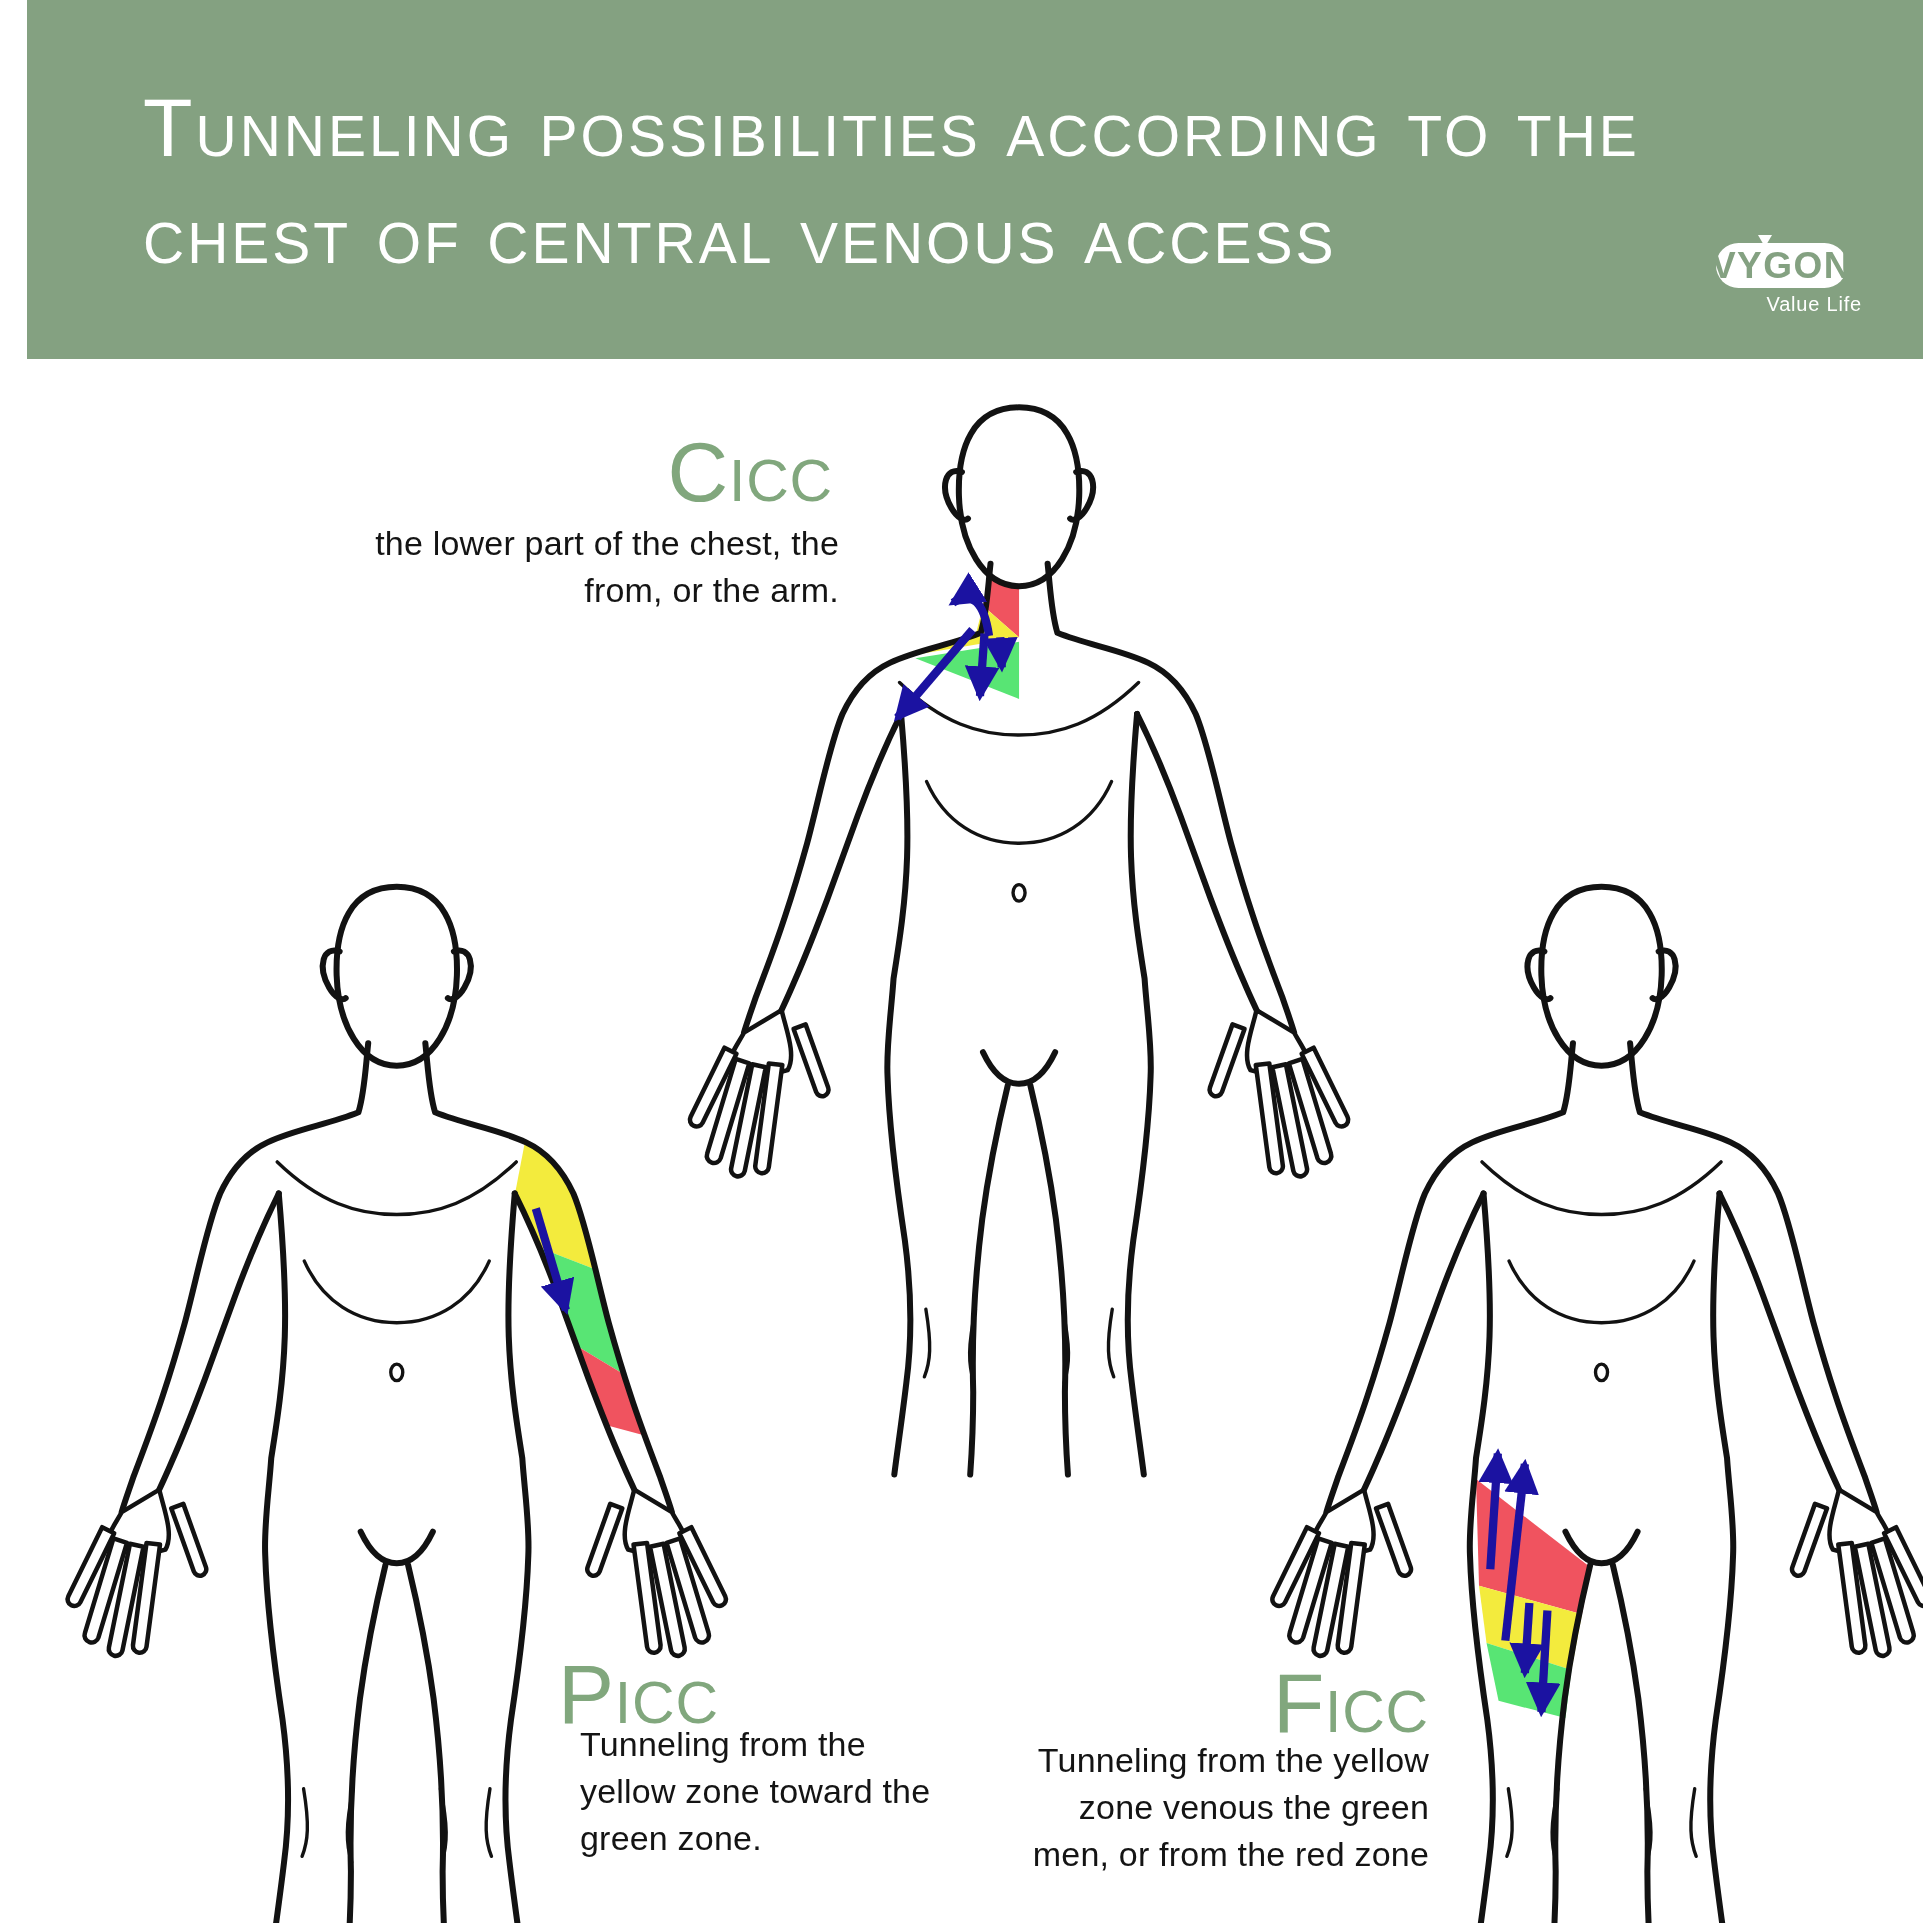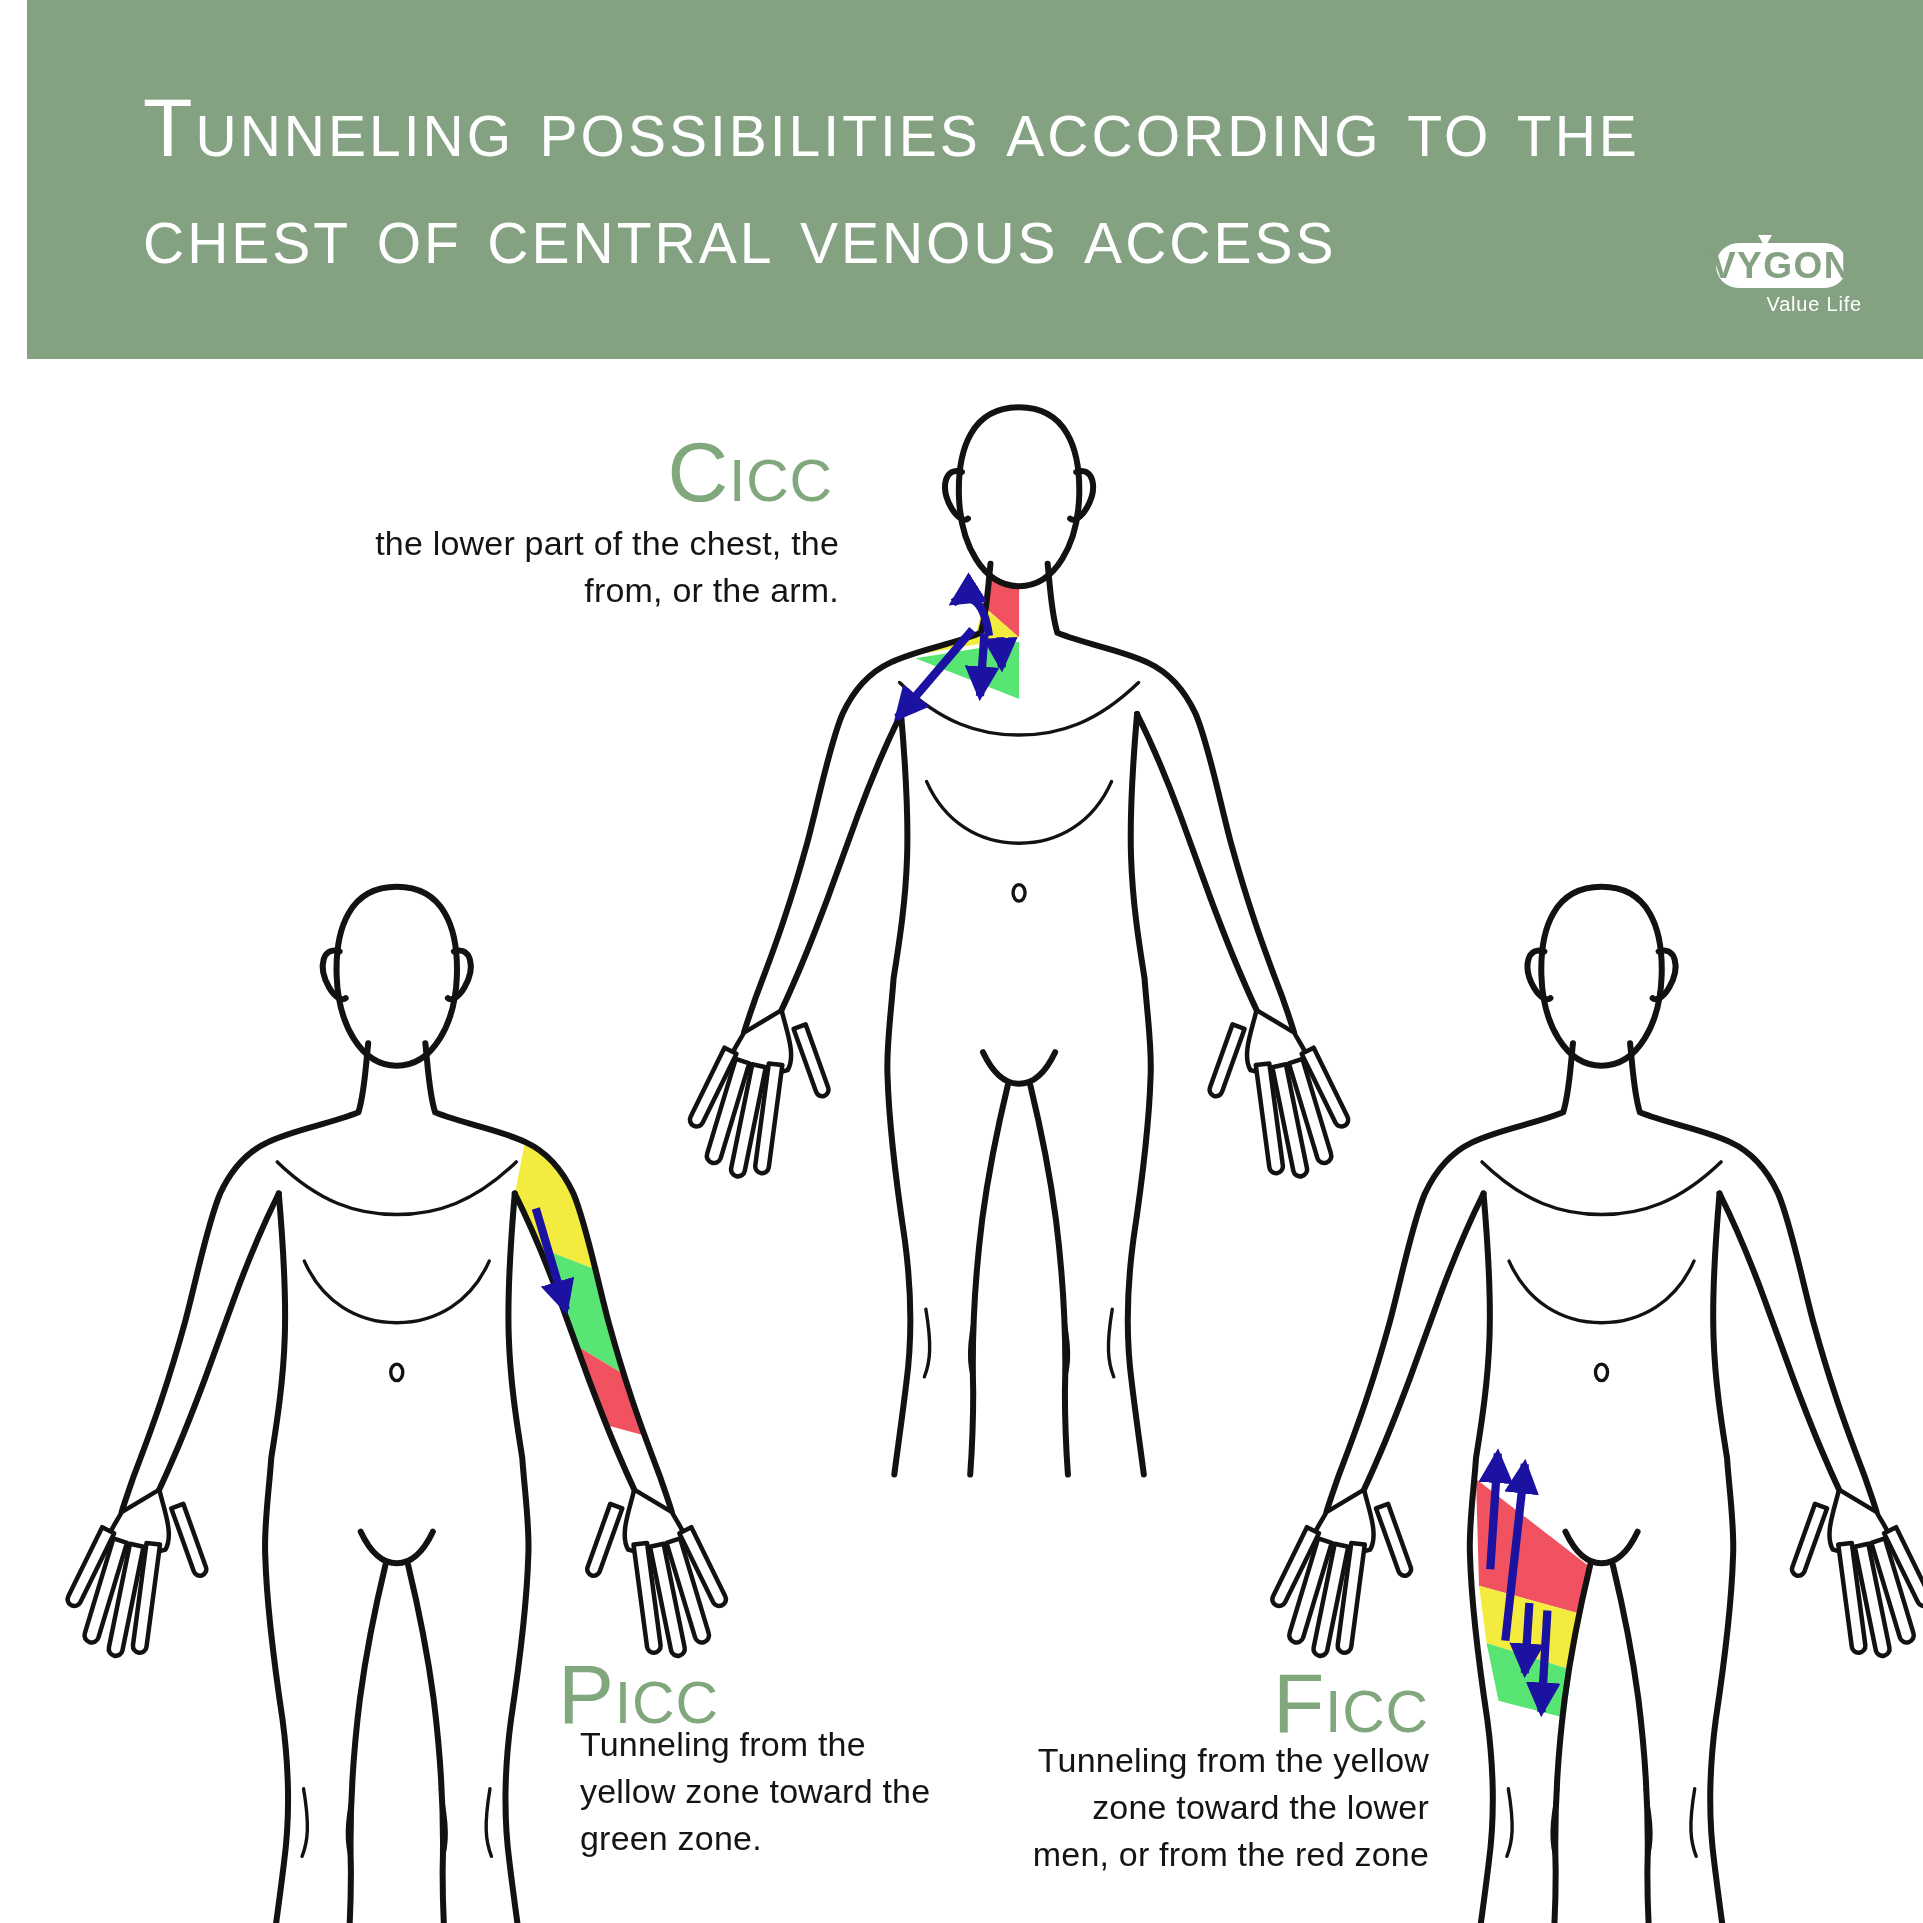--- a/index.html
+++ b/index.html
@@ -145,19 +145,19 @@
   <div id="picc-head" class="sec-head">Picc</div>
   <div id="picc-par" class="sec-par">
     <div>Tunneling from the</div>
     <div>yellow zone toward the</div>
     <div>green zone.</div>
   </div>
 
   <div id="ficc-head" class="sec-head">Ficc</div>
   <div id="ficc-par" class="sec-par">
     <div>Tunneling from the yellow</div>
-    <div>zone toward the lower</div>
+    <div>zone venous the green</div>
     <div>men, or from the red zone</div>
 
   </div>
 
 </div>
 
 
 </body></html>

